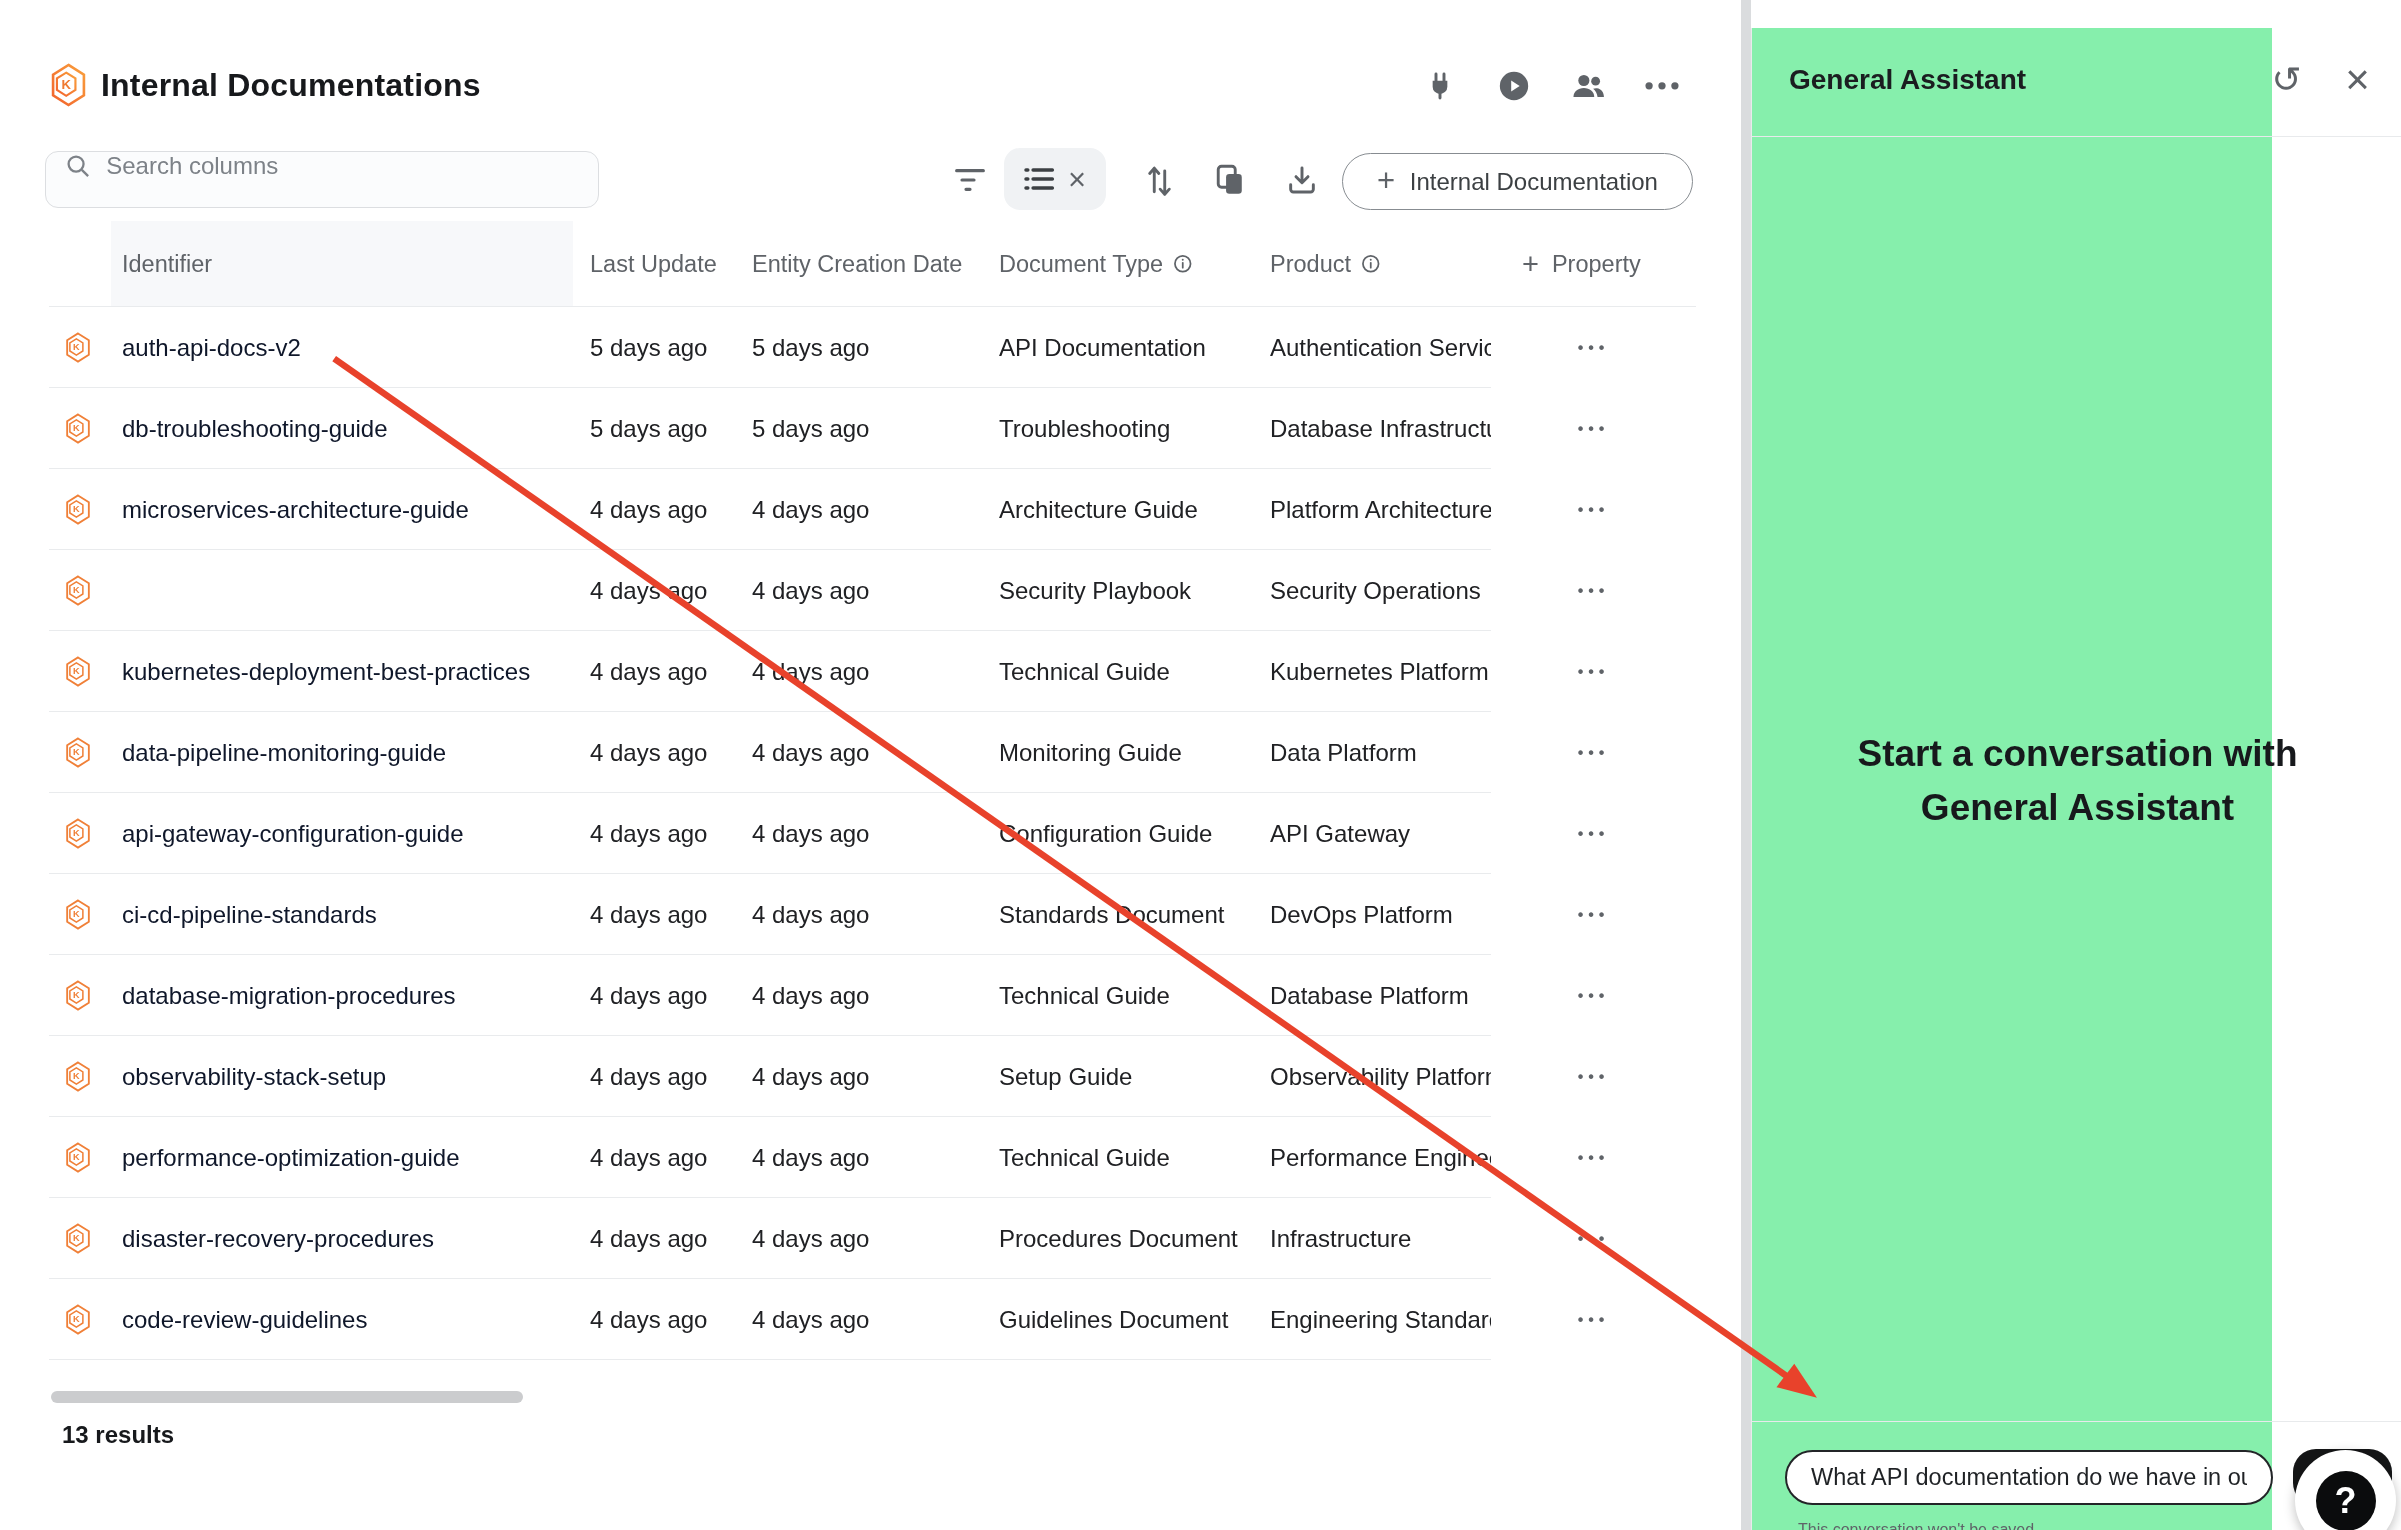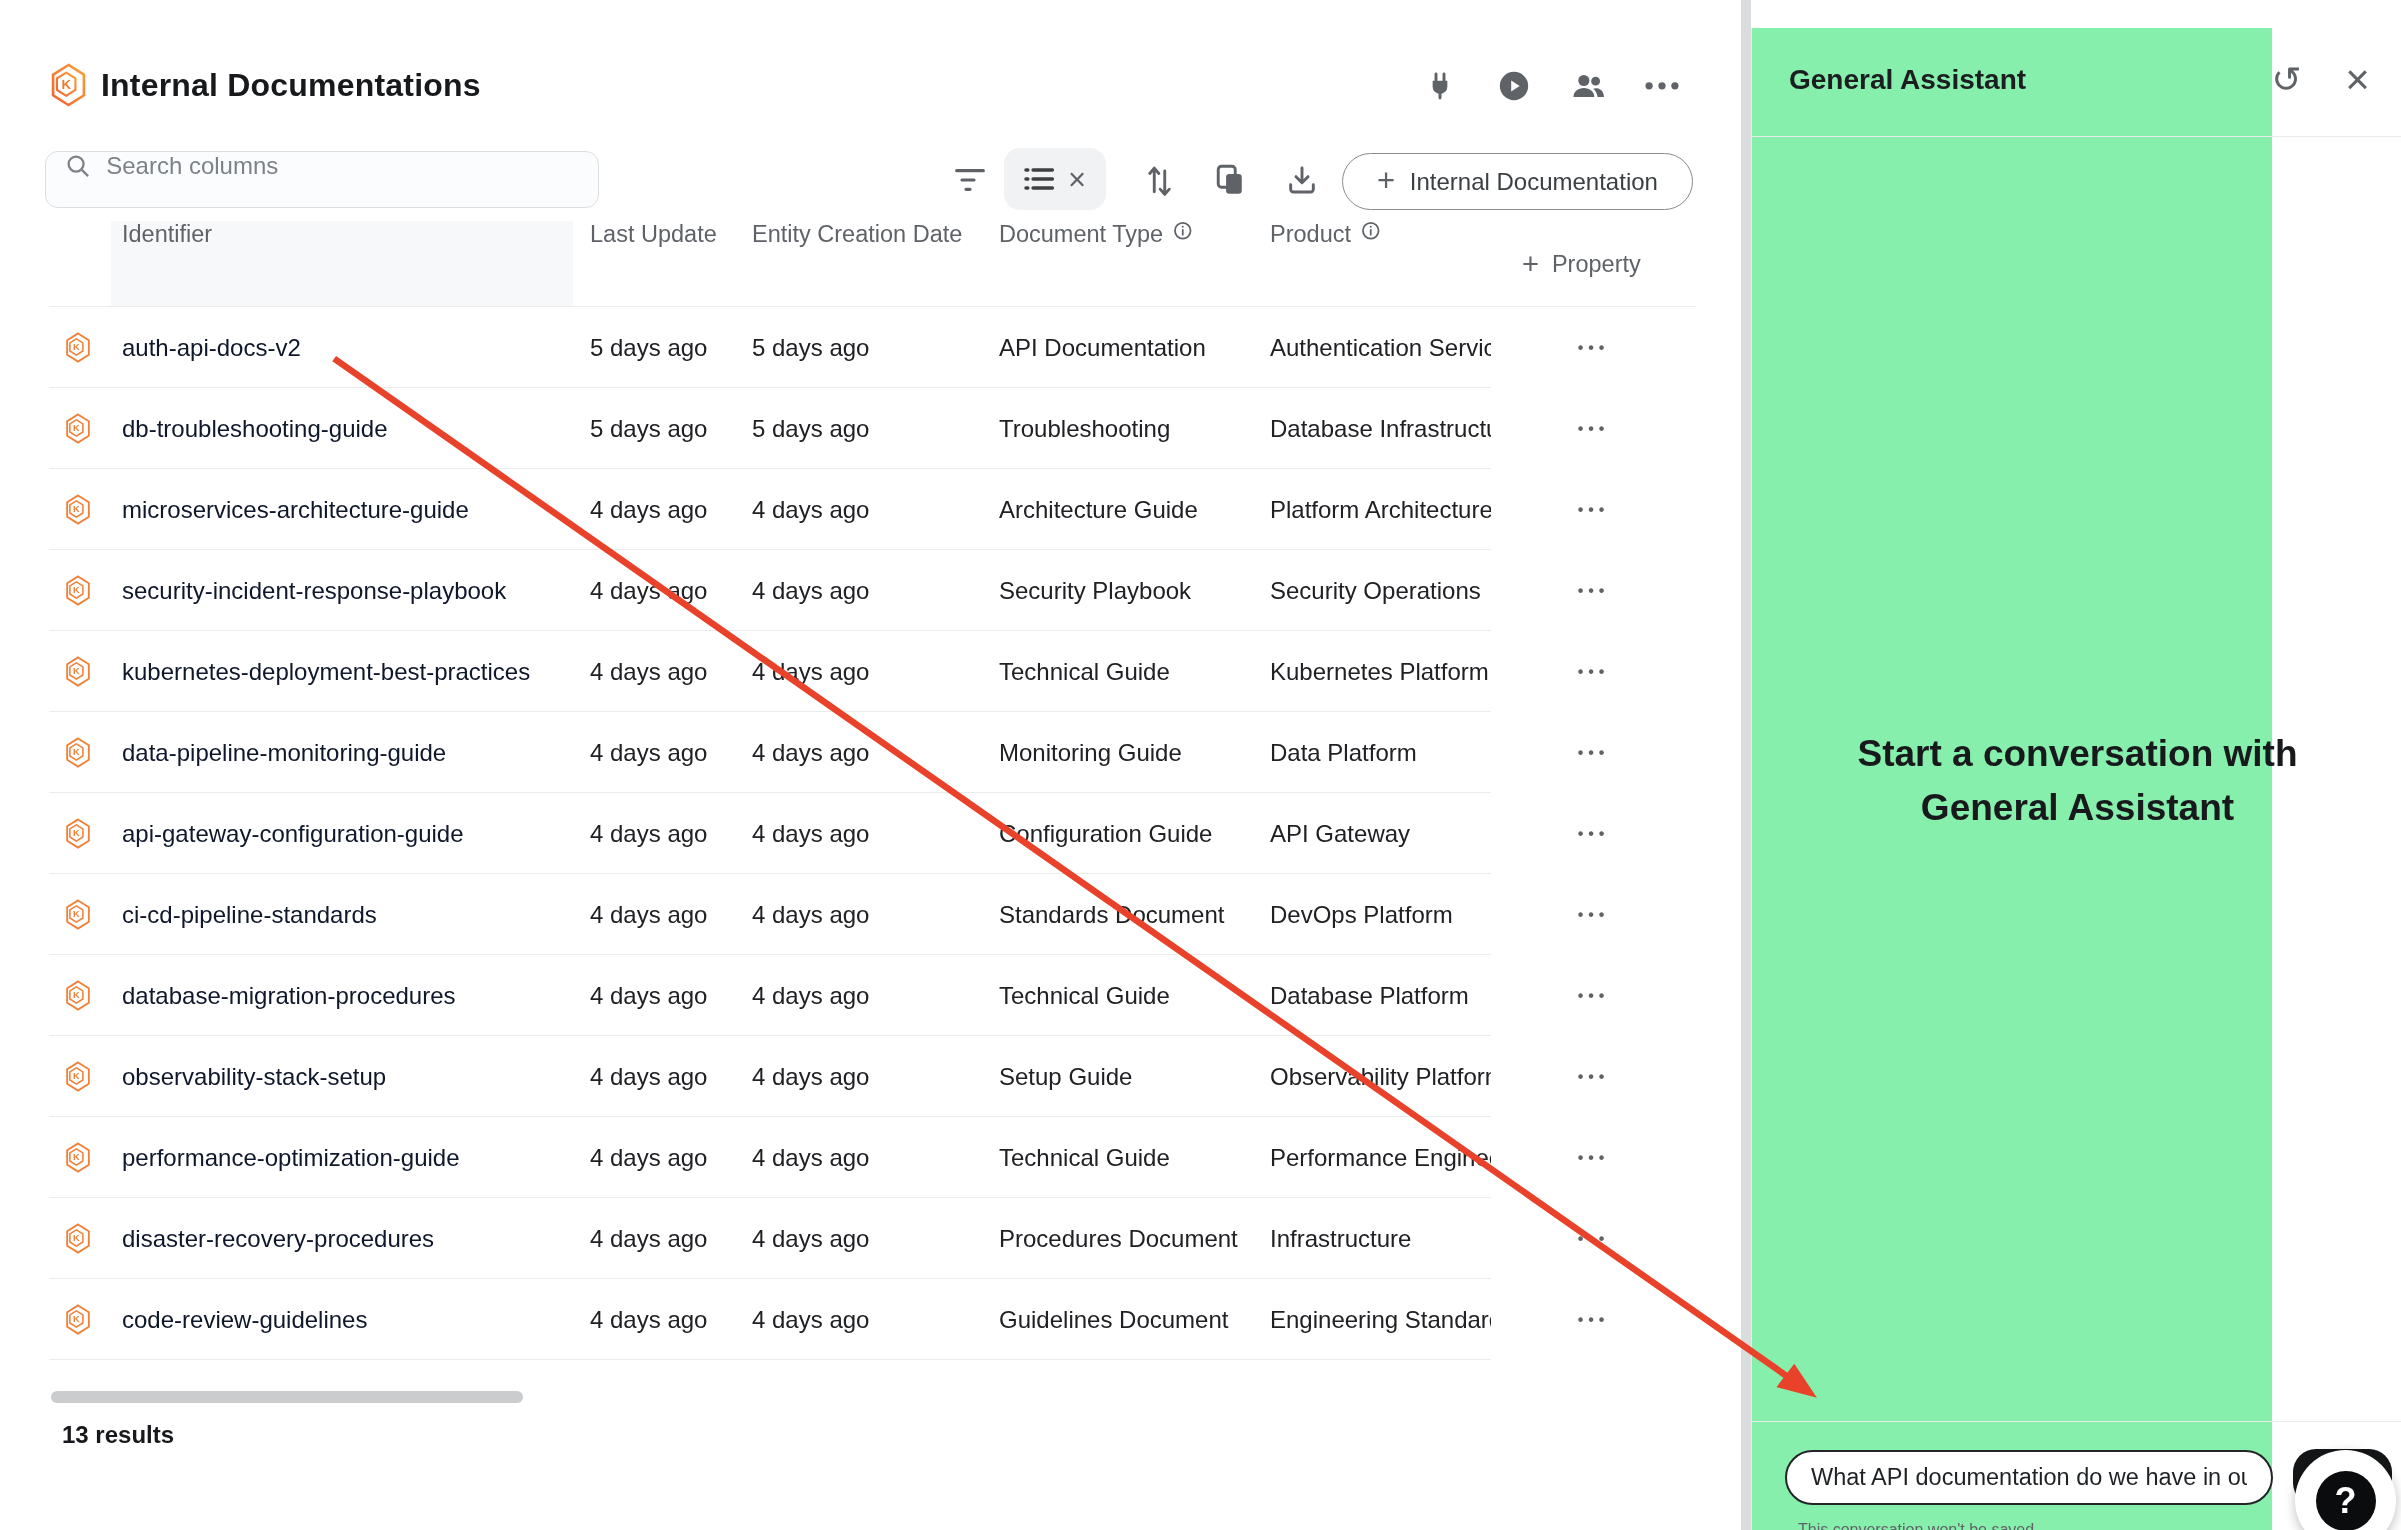--- a/index.html
+++ b/index.html
@@ -23,21 +23,21 @@
   .group-pill { position:absolute; left:1004px; top:148px; width:102px; height:62px; background:#f0f2f4; border-radius:16px; display:flex; align-items:center; justify-content:center; gap:13px; cursor:pointer; color:#3c4043; }
   .group-pill .x-glyph { font-size:31px; font-weight:400; color:#5f6368; line-height:1; }
 
   .add-btn { position:absolute; left:1342px; top:153px; width:351px; height:57px; border:1.6px solid #878c91; border-radius:29px; background:#fff; display:flex; align-items:center; justify-content:center; gap:14.6px; font-size:24px; color:#3c4043; cursor:pointer; }
   .add-btn .plus { font-size:31px; font-weight:300; color:#5f6368; line-height:1; margin-top:-2.4px; }
 
   
   #table { position:absolute; left:49px; top:221px; width:1647px; }
   .thead { position:relative; height:86px; border-bottom:0.8px solid #e9ebed; }
   .thead .id-bg { position:absolute; left:62px; top:0; width:462px; height:85px; background:#f7f8fa; }
-  .th { position:absolute; top:0; height:86px; display:flex; align-items:flex-start; gap:9.7px; font-size:23.5px; color:#5f6368; white-space:nowrap; }
+  .th { position:absolute; top:0; height:86px; display:flex; align-items:center; gap:9.7px; font-size:23.5px; color:#5f6368; white-space:nowrap; }
   .prop-btn { position:absolute; left:1473px; top:0; height:86px; display:flex; align-items:center; gap:13px; font-size:23.5px; color:#5f6368; cursor:pointer; }
   .prop-btn .plus { font-size:29px; font-weight:300; }
 
   .row { position:relative; height:81px; border-bottom:0.8px solid #e9ebed; background:#fff; }
   .cell { position:absolute; top:0; height:81px; display:flex; align-items:center; font-size:24px; color:#202124; white-space:nowrap; }
   .c-icon { left:16px; }
   .c-id { left:73px; color:#0f172a; cursor:pointer; }
   .c-upd { left:541px; }
   .c-created { left:703px; }
   .c-type { left:950px; }
@@ -260,21 +260,20 @@
       </span>
     </div>
         <div class="row">
       <span class="cell c-icon">
         <svg class="ic" width="26" height="31" viewBox="0 0 24 28" style="font-size:30px">
           <path d="M12 1 L22 7.3 V20.7 L12 27 L2 20.7 V7.3 Z" fill="none" stroke="#f08038" stroke-width="1.7"></path>
           <path d="M10.5 6 L16.5 9.7 V17.2 L10.5 21 L4.5 17.2 V9.7 Z" fill="none" stroke="#f08038" stroke-width="1.4"></path>
           <text x="10.5" y="16.3" font-size="8.5" font-weight="bold" fill="#f08038" text-anchor="middle" font-family="Liberation Sans, sans-serif">K</text>
         </svg>
       </span>
-      <span class="cell c-id">security-incident-response-playbook</span>
       <span class="cell c-upd">4 days ago</span>
       <span class="cell c-created">4 days ago</span>
       <span class="cell c-type">Security Playbook</span>
       <span class="cell c-prod">Security Operations</span>
       <span class="cell c-actions">
         <span class="dots-btn">•••</span>
       </span>
     </div>
         <div class="row">
       <span class="cell c-icon">

